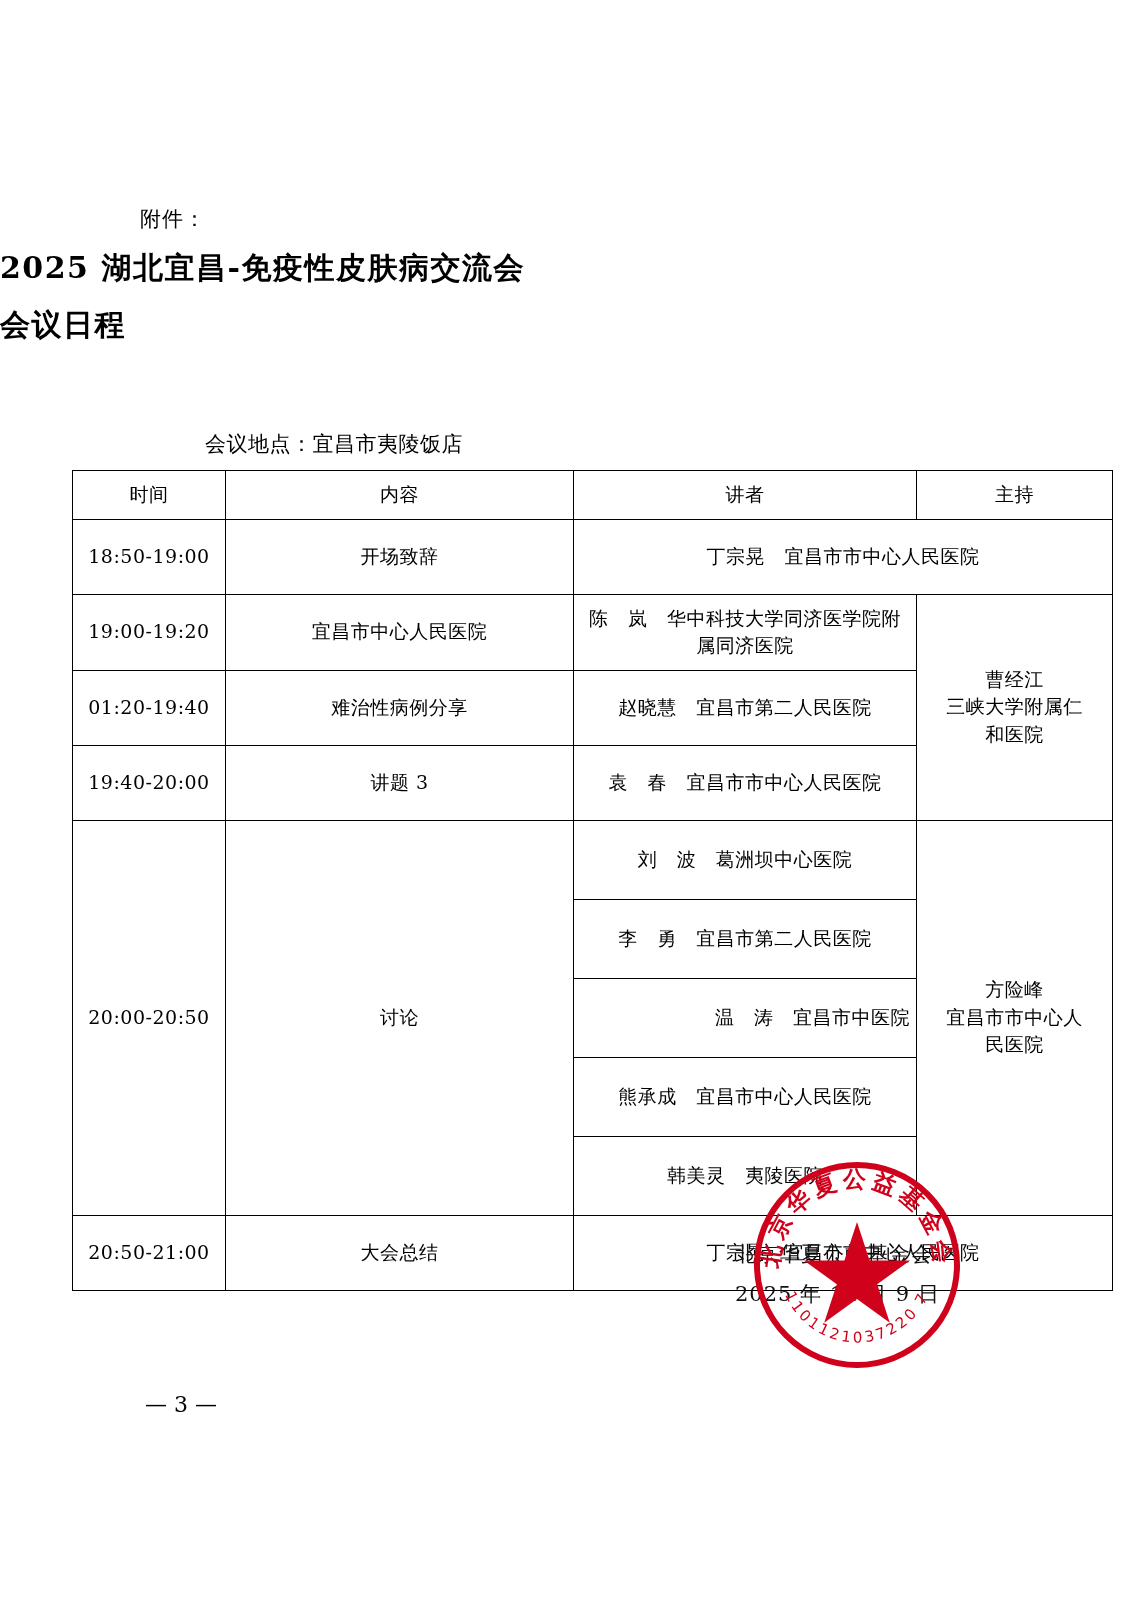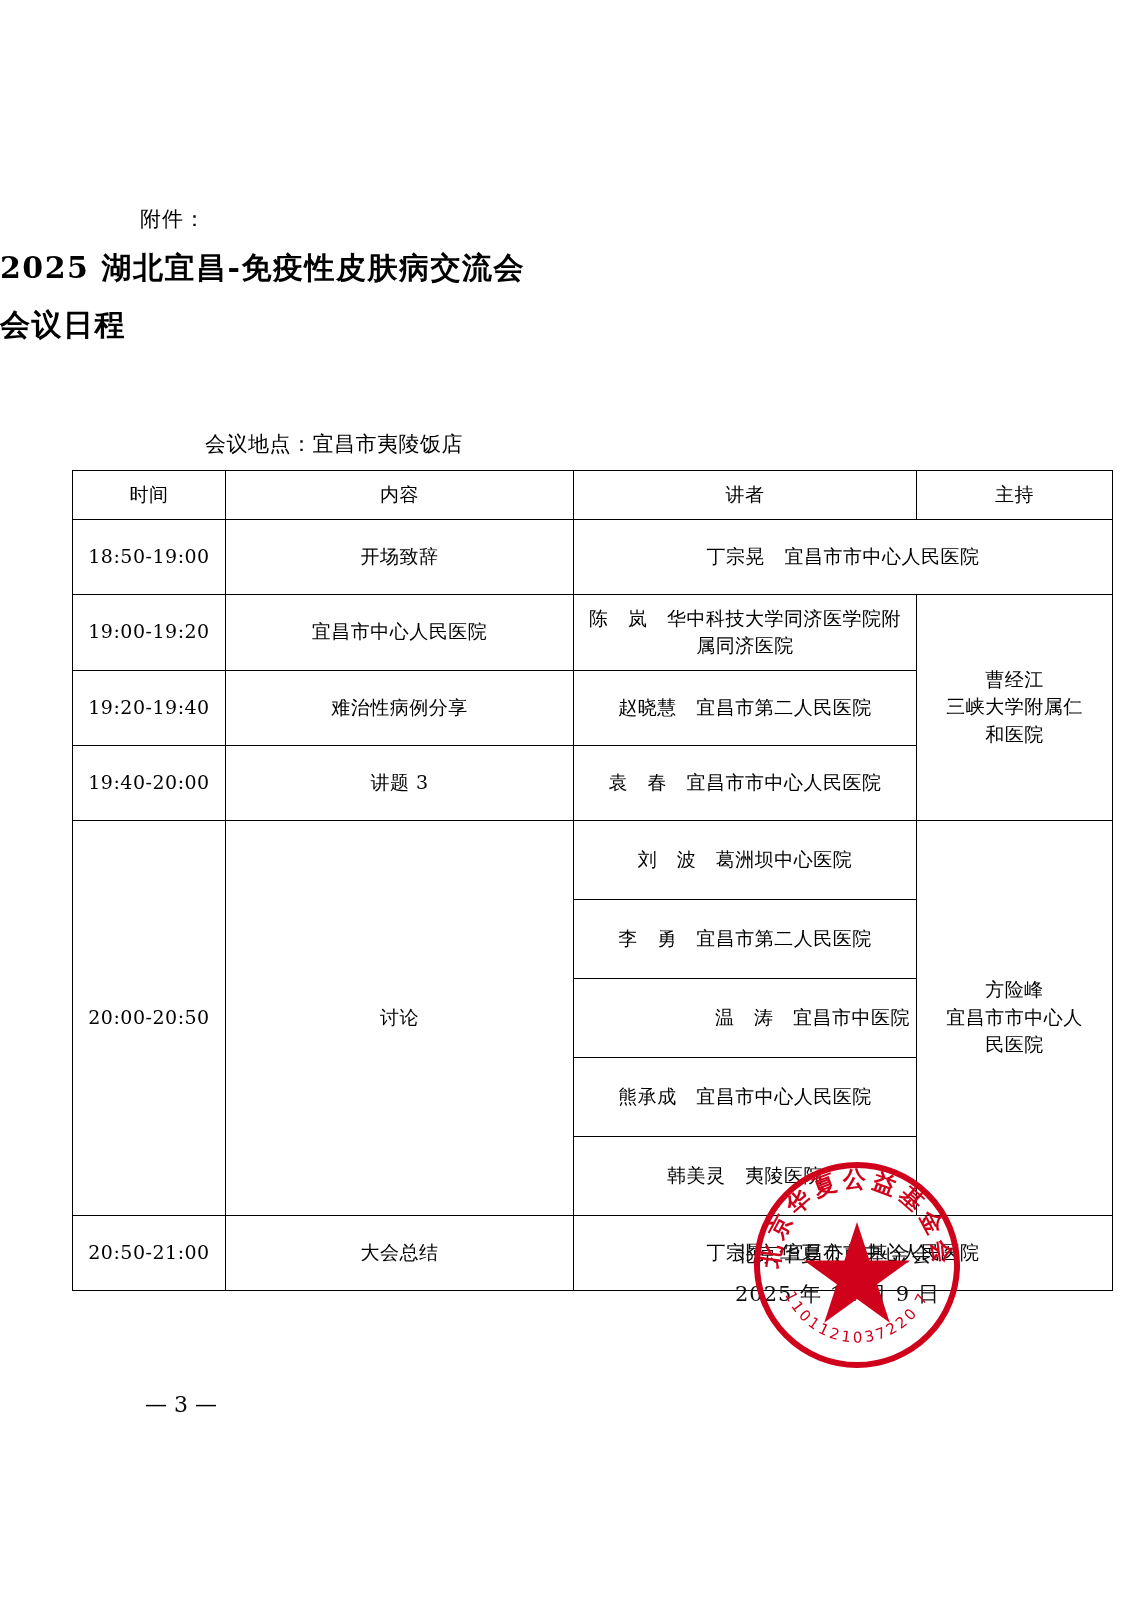--- a/index.html
+++ b/index.html
@@ -144,21 +144,21 @@
       <tr class="row-tall">
         <td class="col-time">19:00-19:20</td>
         <td class="col-content">宜昌市中心人民医院</td>
         <td class="col-speaker">陈　岚　华中科技大学同济医学院附属同济医院</td>
         <td class="col-host" rowspan="3" style="white-space: pre-line;">曹经江
 三峡大学附属仁
 和医院</td>
       </tr>
 
       <tr class="row-tall">
-        <td class="col-time">19:20-19:40</td>
+        <td class="col-time">01:20-19:40</td>
         <td class="col-content">难治性病例分享</td>
         <td class="col-speaker">赵晓慧　宜昌市第二人民医院</td>
       </tr>
 
       <tr class="row-tall">
         <td class="col-time">19:40-20:00</td>
         <td class="col-content">讲题 3</td>
         <td class="col-speaker">袁　春　宜昌市市中心人民医院</td>
       </tr>
 

